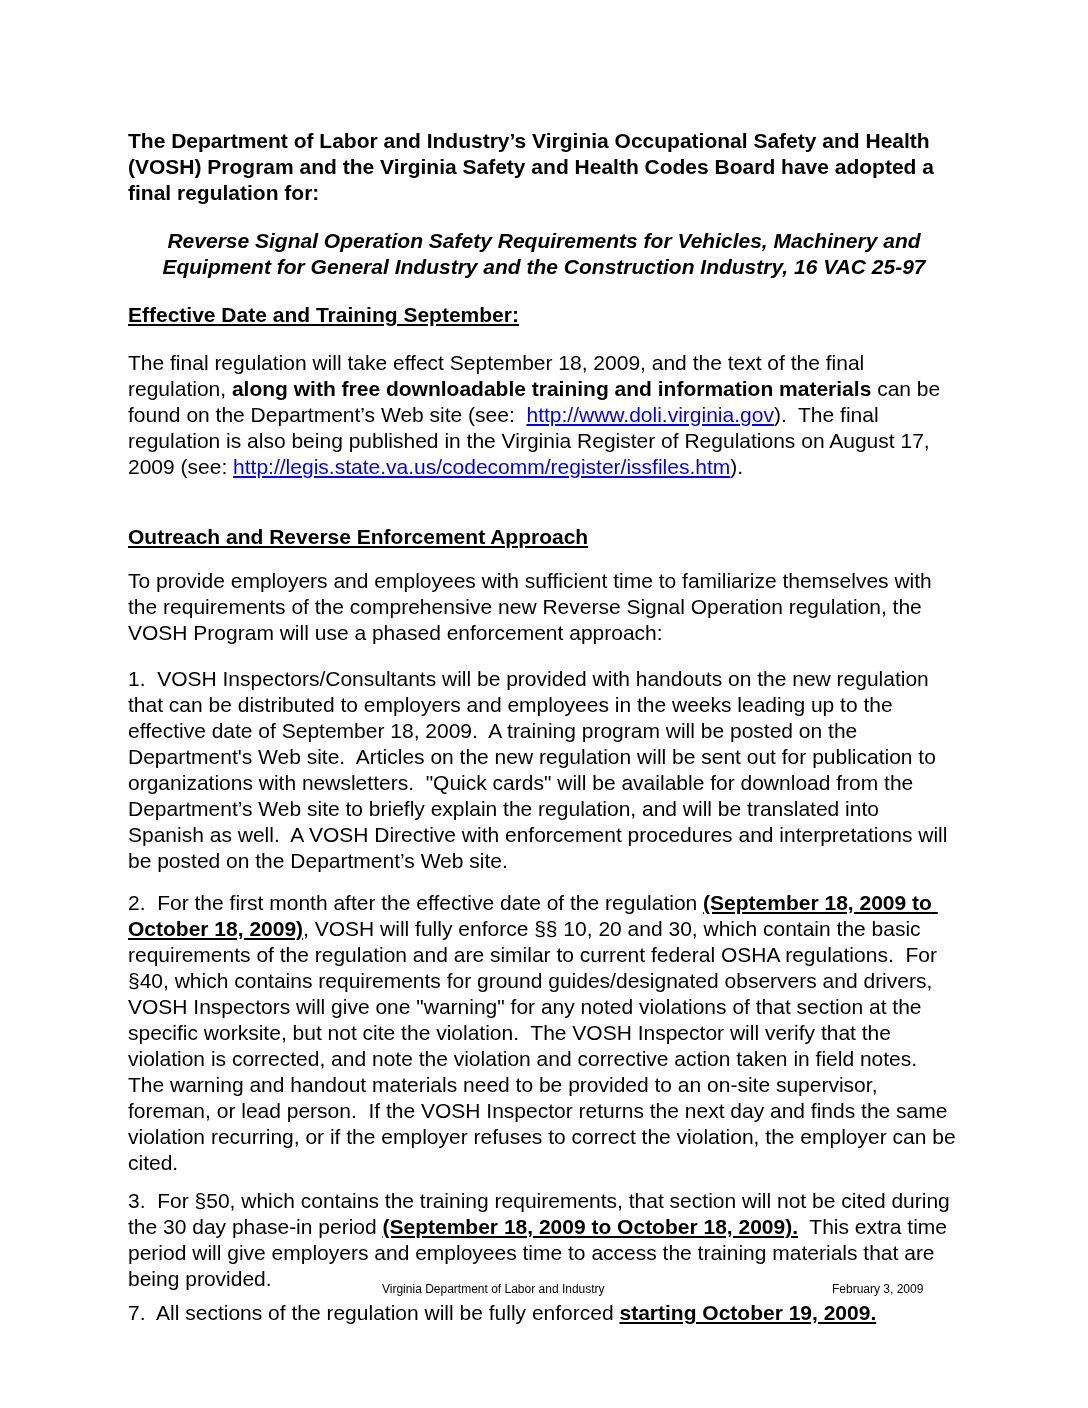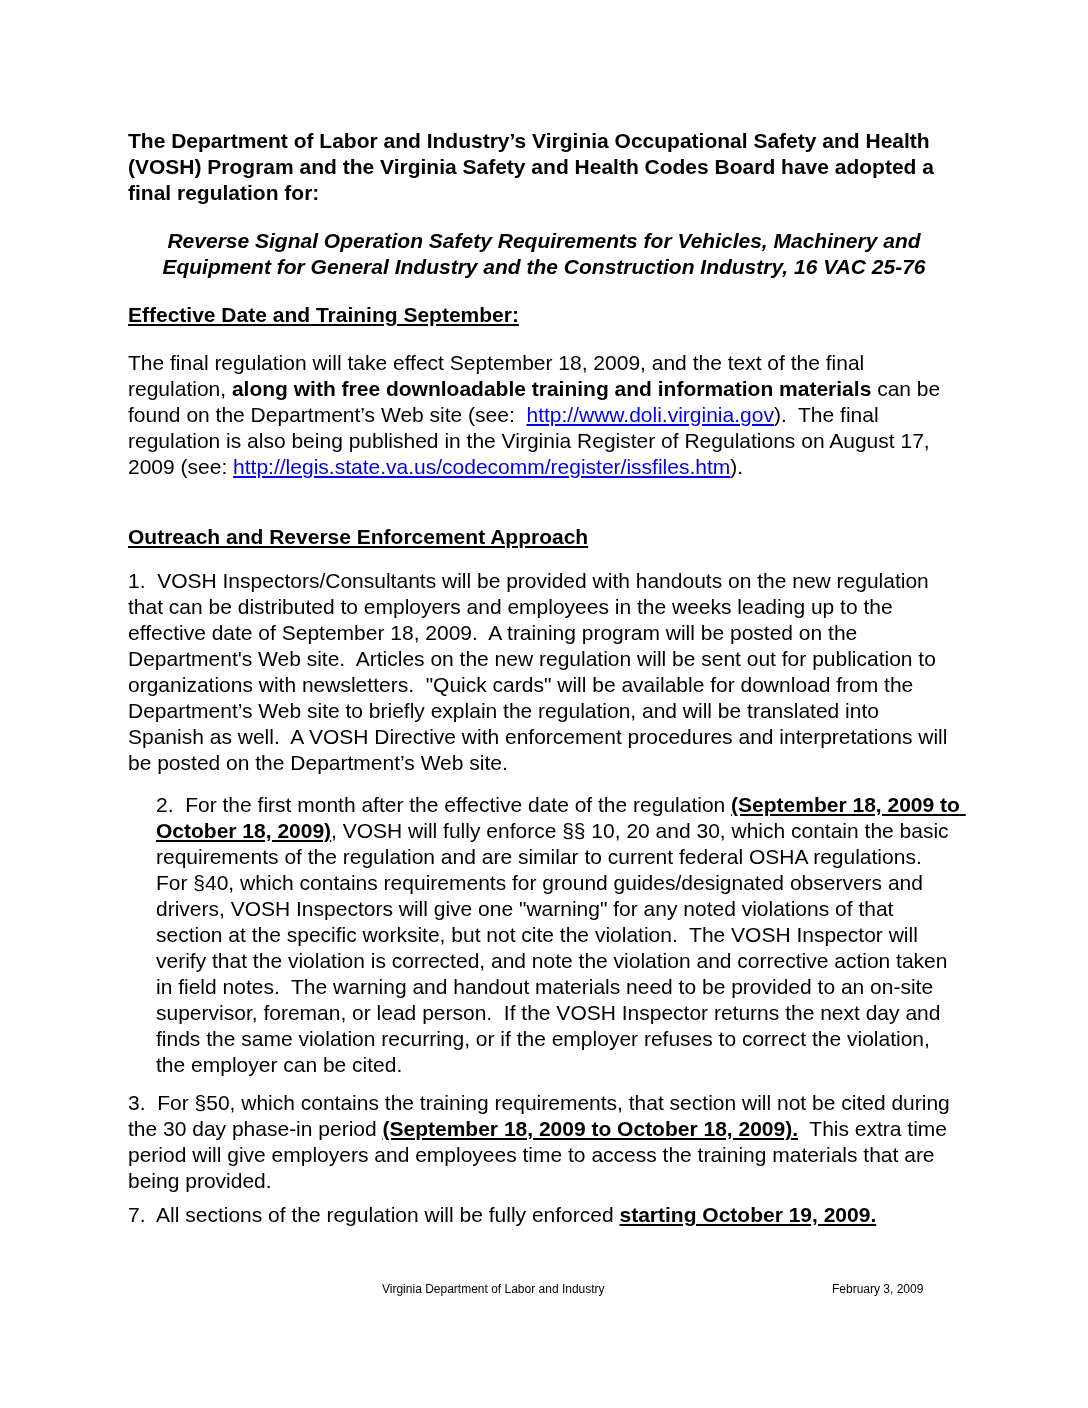--- a/index.html
+++ b/index.html
@@ -33,49 +33,50 @@
     text-decoration: underline;
     cursor: pointer;
   }
   .mb-intro   { margin-bottom: 22px; }
   .mb-title   { margin-bottom: 22px; }
   .mb-head1   { margin-bottom: 22px; }
   .mb-para1   { margin-bottom: 44px; }
   .mb-head2   { margin-bottom: 18px; }
   .mb-para2   { margin-bottom: 20px; }
   .mb-item1   { margin-bottom: 16px; }
-  .mb-item2   { margin-bottom: 12px; margin-left: 28px; }
+  .mb-item2   { margin-bottom: 12px; }
   .mb-item3   { margin-bottom: 8px; }
   .footer {
     position: absolute;
     top: 1279px;
     left: 128px;
     right: 128px;
     height: 22px;
     font-size: 12px;
     line-height: 20px;
   }
   .footer .footer-center { position: absolute; left: 254px; top: 0; white-space: nowrap; }
   .footer .footer-date   { position: absolute; left: 704px; top: 0; white-space: nowrap; }
 </style>
 </head>
 <body>
 
 <div class="page">
 
   <p class="bold mb-intro">The Department of Labor and Industry’s Virginia Occupational Safety and Health (VOSH) Program and the Virginia Safety and Health Codes Board have adopted a final regulation for:</p>
 
-  <p class="doc-title mb-title">Reverse Signal Operation Safety Requirements for Vehicles, Machinery and Equipment for General Industry and the Construction Industry, 16 VAC 25-76</p>
+  <p class="doc-title mb-title">Reverse Signal Operation Safety Requirements for Vehicles, Machinery and Equipment for General Industry and the Construction Industry, 16 VAC 25-97</p>
 
   <div class="heading mb-head1">Effective Date and Training September:</div>
 
   <p class="mb-para1"><span>The final regulation will take effect September 18, 2009, and the text of the final regulation, </span><strong>along with free downloadable training and information materials</strong><span> can be found on the Department’s Web site (see:  </span><a class="doc-link" href="#">http://www.doli.virginia.gov</a><span>).  The final regulation is also being published in the Virginia Register of Regulations on August 17, 2009 (see: </span><a class="doc-link" href="#">http://legis.state.va.us/codecomm/register/issfiles.htm</a><span>).</span></p>
 
   <div class="heading mb-head2">Outreach and Reverse Enforcement Approach</div>
 
+  <p class="mb-para2">To provide employers and employees with sufficient time to familiarize themselves with the requirements of the comprehensive new Reverse Signal Operation regulation, the VOSH Program will use a phased enforcement approach:</p>
 
   <p class="mb-item1">1.  VOSH Inspectors/Consultants will be provided with handouts on the new regulation that can be distributed to employers and employees in the weeks leading up to the effective date of September 18, 2009.  A training program will be posted on the Department's Web site.  Articles on the new regulation will be sent out for publication to organizations with newsletters.  "Quick cards" will be available for download from the Department’s Web site to briefly explain the regulation, and will be translated into Spanish as well.  A VOSH Directive with enforcement procedures and interpretations will be posted on the Department’s Web site.</p>
 
   <p class="mb-item2"><span>2.  For the first month after the effective date of the regulation </span><strong class="u">(September 18, 2009 to October 18, 2009)</strong><span>, VOSH will fully enforce §§ 10, 20 and 30, which contain the basic requirements of the regulation and are similar to current federal OSHA regulations.  For §40, which contains requirements for ground guides/designated observers and drivers, VOSH Inspectors will give one "warning" for any noted violations of that section at the specific worksite, but not cite the violation.  The VOSH Inspector will verify that the violation is corrected, and note the violation and corrective action taken in field notes.  The warning and handout materials need to be provided to an on-site supervisor, foreman, or lead person.  If the VOSH Inspector returns the next day and finds the same violation recurring, or if the employer refuses to correct the violation, the employer can be cited.</span></p>
 
   <p class="mb-item3"><span>3.  For §50, which contains the training requirements, that section will not be cited during the 30 day phase-in period </span><strong class="u">(September 18, 2009 to October 18, 2009).</strong><span>  This extra time period will give employers and employees time to access the training materials that are being provided.</span></p>
 
   <p><span>7.  All sections of the regulation will be fully enforced </span><strong class="u">starting October 19, 2009.</strong></p>
 
   <div class="footer">

